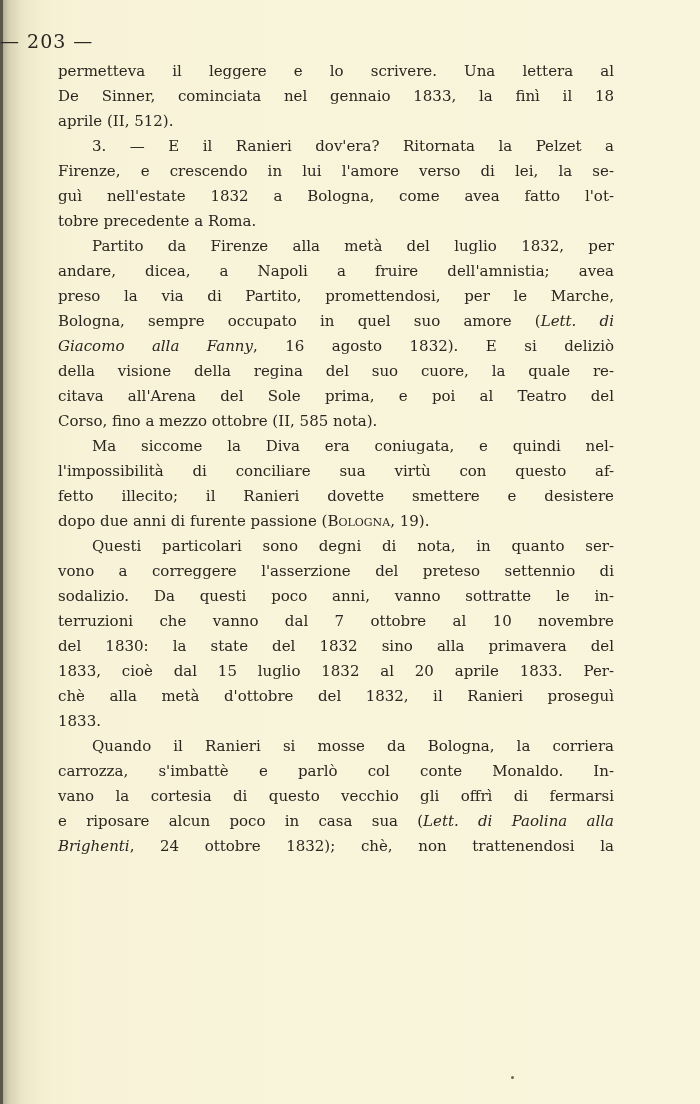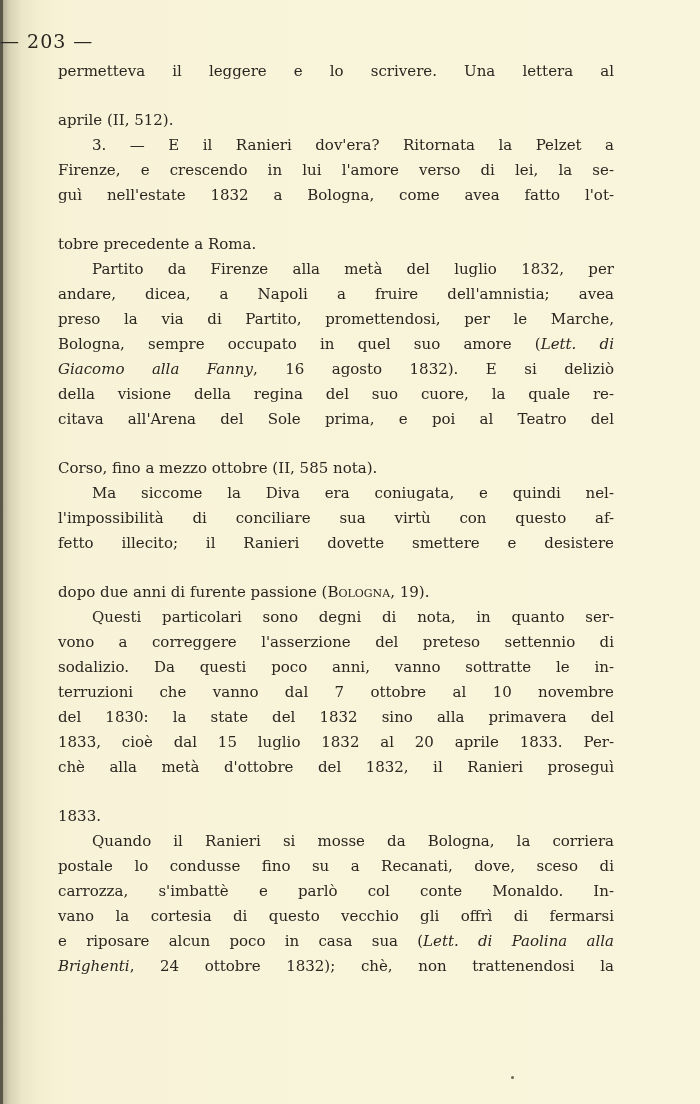--- a/index.html
+++ b/index.html
@@ -25,37 +25,38 @@
     }
     .text {
       position: absolute; left: 58px; top: 59px; width: 556px;
       font-size: 15px;
       line-height: 25px;
     }
     .line {
       display: block; height: 25px; white-space: nowrap;
       text-align: justify; text-align-last: justify;
     }
-    .line.last { text-align-last: left; margin-top: 24px; }
+    .line.last { text-align-last: left; }
     .line.indent { padding-left: 34px; }
     i { font-style: italic; }
     .sc { font-variant: small-caps; }
     .speck {
       position: absolute; left: 511px; top: 1076px;
       width: 3px; height: 3px; border-radius: 50%; background: #6b6650;
     }
   </style>
 </head>
 <body>
 
 <div class="page">
   <div class="spine"></div>
   <div class="header">— 203 —</div>
   <div class="text" id="body-text">
       <span class="line">permetteva il leggere e lo scrivere. Una lettera al</span>
+      <span class="line">De Sinner, cominciata nel gennaio 1833, la finì il 18</span>
       <span class="line last">aprile (II, 512).</span>
       <span class="line indent">3. — E il Ranieri dov'era? Ritornata la Pelzet a</span>
       <span class="line">Firenze, e crescendo in lui l'amore verso di lei, la se-</span>
       <span class="line">guì nell'estate 1832 a Bologna, come avea fatto l'ot-</span>
       <span class="line last">tobre precedente a Roma.</span>
       <span class="line indent">Partito da Firenze alla metà del luglio 1832, per</span>
       <span class="line">andare, dicea, a Napoli a fruire dell'amnistia; avea</span>
       <span class="line">preso la via di Partito, promettendosi, per le Marche,</span>
       <span class="line"><span>Bologna, sempre occupato in quel suo amore (</span><i>Lett. di</i></span>
       <span class="line"><i>Giacomo alla Fanny</i><span>, 16 agosto 1832). E si deliziò</span></span>
@@ -68,20 +69,19 @@
       <span class="line last"><span>dopo due anni di furente passione (</span><span class="sc">Bologna</span><span>, 19).</span></span>
       <span class="line indent">Questi particolari sono degni di nota, in quanto ser-</span>
       <span class="line">vono a correggere l'asserzione del preteso settennio di</span>
       <span class="line">sodalizio. Da questi poco anni, vanno sottratte le in-</span>
       <span class="line">terruzioni che vanno dal 7 ottobre al 10 novembre</span>
       <span class="line">del 1830: la state del 1832 sino alla primavera del</span>
       <span class="line">1833, cioè dal 15 luglio 1832 al 20 aprile 1833. Per-</span>
       <span class="line">chè alla metà d'ottobre del 1832, il Ranieri proseguì</span>
       <span class="line last">1833.</span>
       <span class="line indent">Quando il Ranieri si mosse da Bologna, la corriera</span>
-      <span class="line">postale lo condusse fino su a Recanati, dove, sceso di</span>
       <span class="line">carrozza, s'imbattè e parlò col conte Monaldo. In-</span>
       <span class="line">vano la cortesia di questo vecchio gli offrì di fermarsi</span>
       <span class="line"><span>e riposare alcun poco in casa sua (</span><i>Lett. di Paolina alla</i></span>
       <span class="line"><i>Brighenti</i><span>, 24 ottobre 1832); chè, non trattenendosi la</span></span>
     </div>
   <div class="speck"></div>
 </div>
 
 </body></html>

